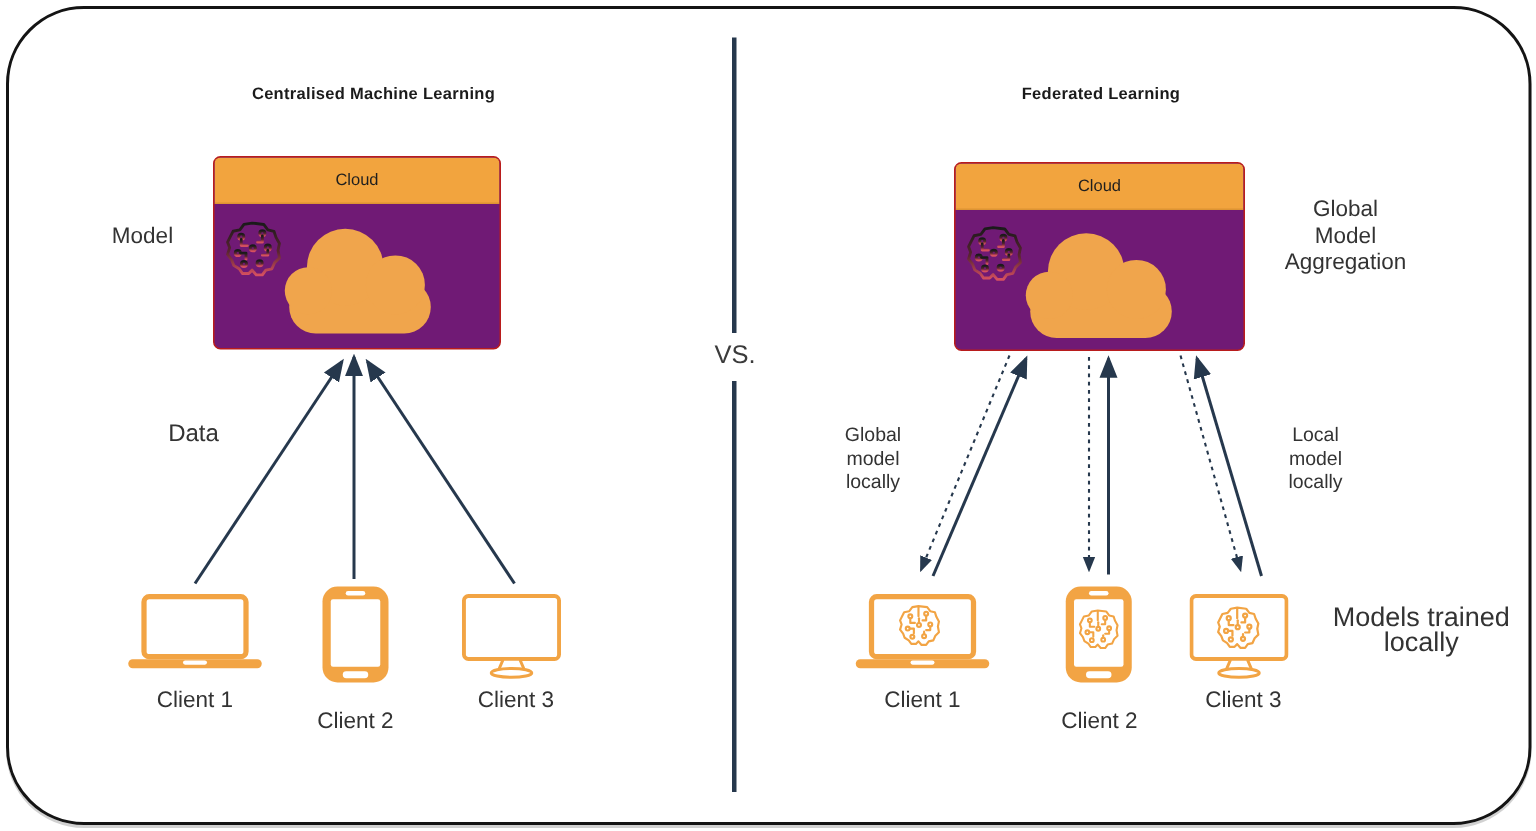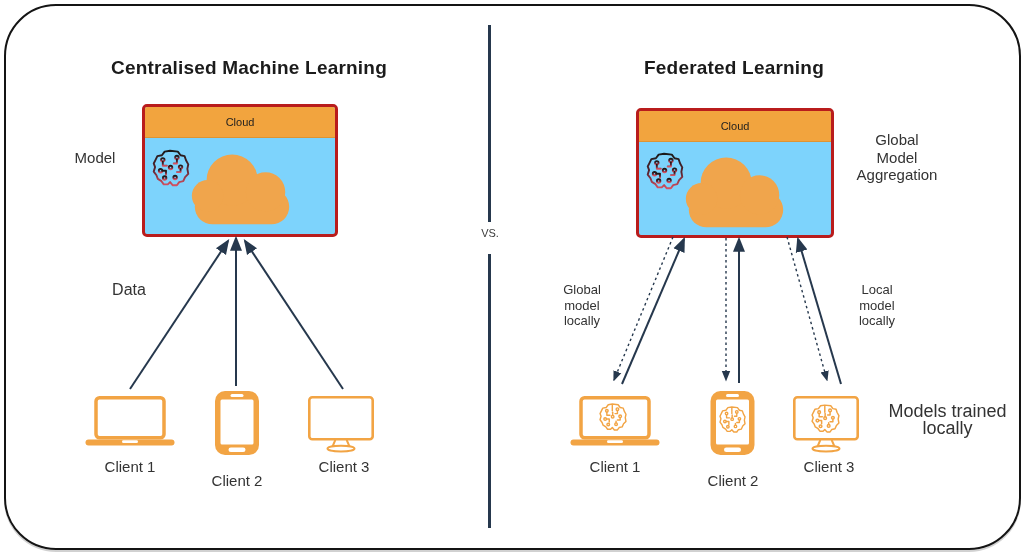--- a/index.html
+++ b/index.html
@@ -8,24 +8,24 @@
     font-family:"Liberation Sans", sans-serif;color:#333;overflow:hidden;
   }
   .abs{position:absolute;}
   .frame{
     left:4px;top:4px;width:1013px;height:542px;
     border:2.5px solid #141414;border-radius:52px;
     box-shadow:0 2px 0 rgba(0,0,0,0.18);
     background:transparent;
   }
   .divider{width:2.5px;background:#26384D;left:488px;}
-  .vs{left:468px;top:227px;width:44px;text-align:center;font-size:11px;color:#3b3b3b;background:#fff;}
-  .panel-title{font-weight:bold;font-size:19px;color:#1b1b1b;text-align:center;letter-spacing:.2px;}
+  .vs{left:468px;top:227px;width:44px;text-align:center;font-size:17px;color:#3b3b3b;background:#fff;}
+  .panel-title{font-weight:bold;font-size:11px;color:#1b1b1b;text-align:center;letter-spacing:.2px;}
   .cloud-box{
-    background:#7dd3fc;border:3px solid #b91c1c;border-radius:5px;overflow:hidden;
+    background:#701a75;border:1px solid #b91c1c;border-radius:5px;overflow:hidden;
   }
   .cloud-box-header{
     height:30px;background:#F2A43E;border-bottom:1px solid rgba(160,100,20,.25);
     text-align:center;line-height:30px;font-size:11px;color:#1f1f1f;
   }
   .cloud-box-body{position:relative;}
   .lbl{font-size:15px;line-height:20px;text-align:center;color:#333;}
   .lbl-sm{font-size:13px;line-height:15.5px;text-align:center;color:#333;}
   .client-label{font-size:15px;text-align:center;color:#333;}
   svg{display:block;}

